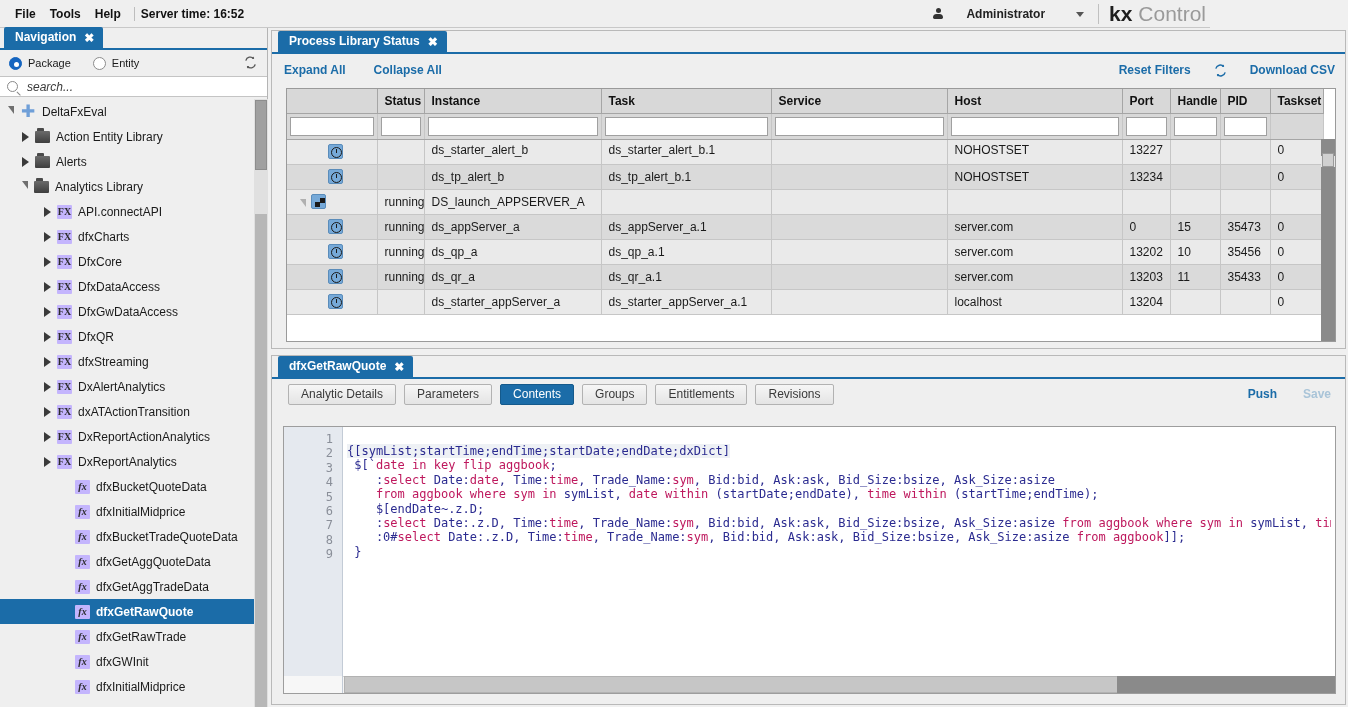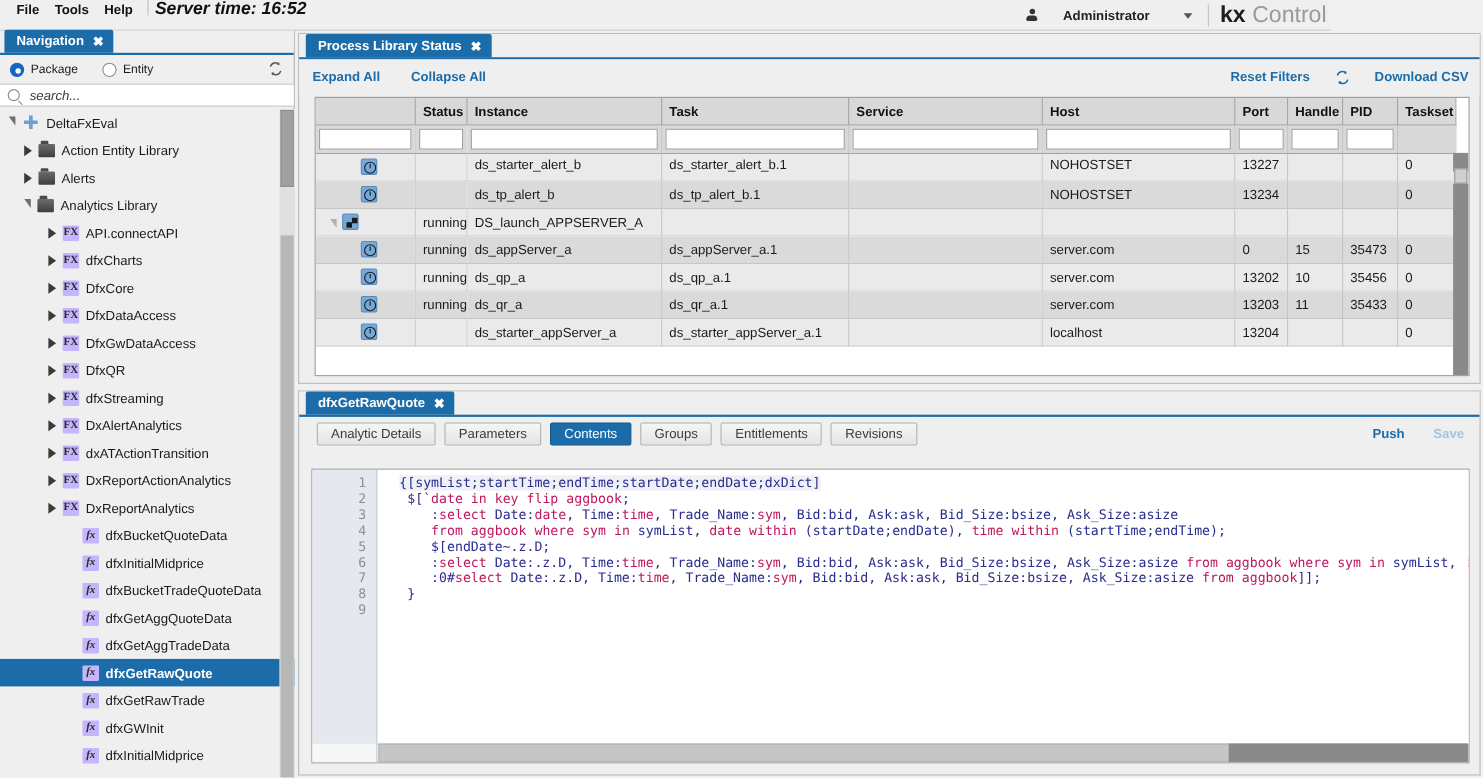--- a/index.html
+++ b/index.html
@@ -12,32 +12,32 @@
     font-size: 12px;
     color: #1a1a1a;
     -webkit-font-smoothing: antialiased;
   }
 
   
   .menubar {
     height: 28px; width: 1210px;
     background: #efefef;
     border-bottom: 1px solid #c8c8c8;
-    display: flex; 
+    display: flex; align-items: center;
     padding: 0 8px;
     position: relative;
   }
   .menubar .mi {
     font-weight: bold; font-size: 12px;
     padding: 2px 7px; color: #111; cursor: default;
   }
   .menubar .sep {
     width: 1px; height: 14px; background: #bdbdbd; margin: 0 6px;
   }
-  .menubar .srvtime { font-weight: bold; font-size: 16px; color: #111; font-style: italic; }
+  .menubar .srvtime { font-weight: bold; font-size: 12px; color: #111; }
   .menubar .right {
     position: absolute; right: 0; top: 0; height: 28px;
     display: flex; align-items: center;
   }
   .user-btn {
     display: flex; align-items: center; gap: 23px;
     font-weight: bold; font-size: 12px; color: #222;
     padding: 0 8px; cursor: pointer;
   }
   .user-icon {
@@ -282,22 +282,22 @@
     position: absolute; left: 11px; top: 70px; width: 1053px; height: 268px;
     border: 1px solid #9d9d9d; background: #fff; overflow: hidden;
   }
   .gutter {
     position: absolute; left: 0; top: 0; width: 59px; height: 250px;
     background: #e5e9ef; border-right: 1px solid #c3cbd6;
     text-align: right; padding: 5px 9px 0 0;
   }
   .gutter div { font-family: "DejaVu Sans Mono", monospace; font-size: 12px; line-height: 14.4px; color: #8a8f99; }
   .codearea {
-    position: absolute; left: 60px; top: 0; width: 993px; height: 250px;
-    padding: 5px 0 0 19px; overflow: hidden; background: #fff;
+    position: absolute; left: 60px; top: 12px; width: 993px; height: 250px;
+    padding: 5px 0 0 3px; overflow: hidden; background: #fff;
   }
   .codearea pre {
     margin: 0; font-family: "DejaVu Sans Mono", monospace; font-size: 12px;
     line-height: 14.4px; white-space: pre; color: #2b2b90;
   }
   .k-brown { color: #be185d; }
   .hl-line { background:#eef1f5; }
   .ed-hscroll {
     position: absolute; left: 0; bottom: 0; width: 1051px; height: 17px;
     background: #f5f5f5; border-top: 1px solid #cfcfcf;

